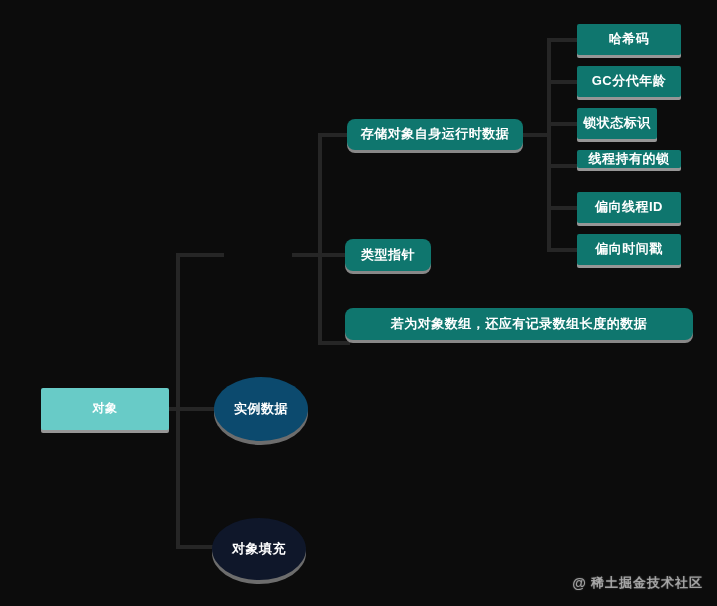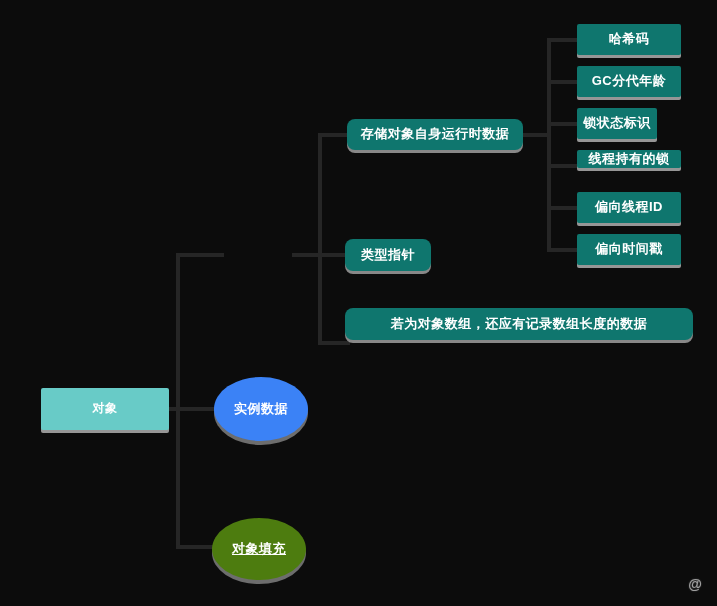--- a/index.html
+++ b/index.html
@@ -46,22 +46,22 @@
     border-radius: 8px;
     box-shadow: 0 3px 0 0 rgba(190,190,190,0.70);
   }
   .node-ellipse {
     border-radius: 50%;
     box-shadow: 0 4px 0 0 rgba(190,190,190,0.55);
   }
 
   .c-yellow { background: #0f766e; }
   .c-teal   { background: #68cbc7; }
-  .c-red    { background: #3b82f6; }
-  .c-green  { background: #4d7c0f; text-decoration: underline; }
+  .c-red    { background: #0c4a6e; }
+  .c-green  { background: #0f172a; }
 
   
   #watermark {
     position: absolute;
     right: 14px;
     bottom: 14px;
     display: flex;
     align-items: center;
     gap: 4px;
     color: rgba(255,255,255,0.55);
@@ -149,15 +149,16 @@
   <div class="node node-rect c-yellow" style="left:577px; top:192px; width:104px; height:31px;">
     <span>偏向线程ID</span>
   </div>
 
   <div class="node node-rect c-yellow" style="left:577px; top:234px; width:104px; height:31px;">
     <span>偏向时间戳</span>
   </div>
 
   <div id="watermark">
     <span class="wm-at">@</span>
+    <span>稀土掘金技术社区</span>
   </div>
 
 </div>
 
 </body></html>

